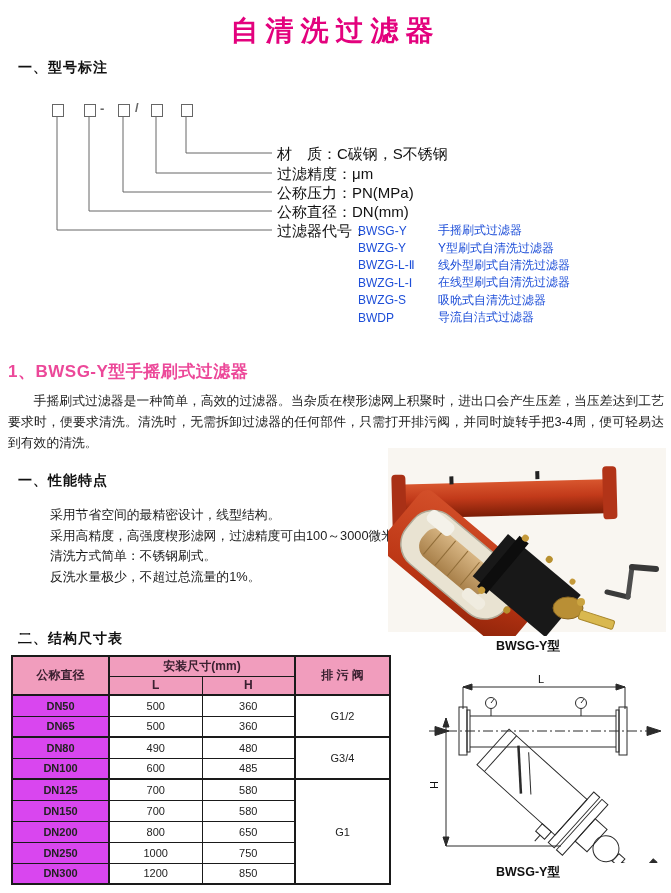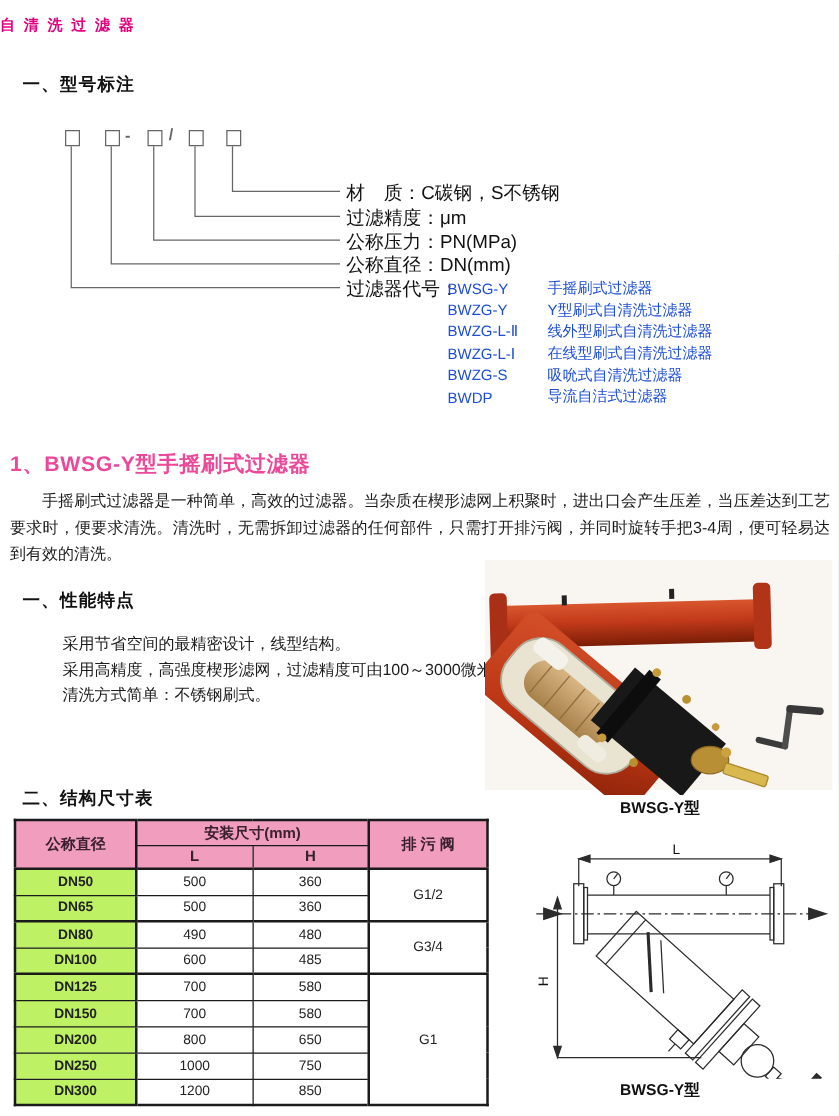--- a/index.html
+++ b/index.html
@@ -9,22 +9,22 @@
     margin: 0 auto;
     background: #ffffff;
     font-family: "Liberation Sans", sans-serif;
     color: #1c1c1c;
     overflow: hidden;
   }
   .abs { position: absolute; }
 
   .doc-title {
     top: 12px; left: 0; width: 671px;
-    text-align: left;
-    font-size: 12px; font-weight: bold;
+    text-align: center;
+    font-size: 28px; font-weight: bold;
     letter-spacing: 7px;
     color: #e3017d;
   }
   .sec-head {
     font-size: 14px; font-weight: bold; color: #111;
     letter-spacing: 1px;
   }
   .mbox {
     position: absolute;
     width: 10px; height: 11px;
@@ -55,21 +55,21 @@
     width: 380px;
     border: 2px solid #1a1a1a;
     font-size: 11px; color: #222;
   }
   table.dim td {
     border: 1px solid #1a1a1a;
     text-align: center; vertical-align: middle;
     padding: 0;
   }
   table.dim td.hdr { background: #f19dbd; font-weight: bold; font-size: 12px; color:#3a2030; }
-  table.dim td.dn  { background: #bef264; font-weight: 600; }
+  table.dim td.dn  { background: #d946ef; font-weight: 600; }
   .tb { border-bottom: 2px solid #1a1a1a !important; }
   .tr2 { border-right: 2px solid #1a1a1a !important; }
   .tl2 { border-left: 2px solid #1a1a1a !important; }
   .h20 { height: 20px; } .h19 { height: 19px; } .h21 { height: 21px; }
 
   .caption { text-align: center; font-size: 12.5px; font-weight: 600; color: #111; }
   svg { display:block; }
 </style>
 </head>
 <body>
@@ -135,20 +135,21 @@
     <span>1、</span><span>BWSG-Y型手摇刷式过滤器</span>
   </div>
 
   <div class="abs intro">手摇刷式过滤器是一种简单，高效的过滤器。当杂质在楔形滤网上积聚时，进出口会产生压差，当压差达到工艺要求时，便要求清洗。清洗时，无需拆卸过滤器的任何部件，只需打开排污阀，并同时旋转手把3-4周，便可轻易达到有效的清洗。</div>
 
   <div class="abs sec-head" style="left:18px; top:472px;">一、性能特点</div>
   <div class="abs features">
     <div>采用节省空间的最精密设计，线型结构。</div>
     <div>采用高精度，高强度楔形滤网，过滤精度可由100～3000微米。</div>
     <div>清洗方式简单：不锈钢刷式。</div>
+    <div>反洗水量极少，不超过总流量的1%。</div>
   </div>
 
   <div class="abs sec-head" style="left:18px; top:630px;">二、结构尺寸表</div>
 
   <table class="dim">
     <tbody>
         <tr class="h20">
       <td class="hdr tr2 tb" rowspan="2" style="width:95px;">公称直径</td>
       <td class="hdr" colspan="2">安装尺寸(mm)</td>
       <td class="hdr tl2 tb" rowspan="2" style="width:93px;">排 污 阀</td>

